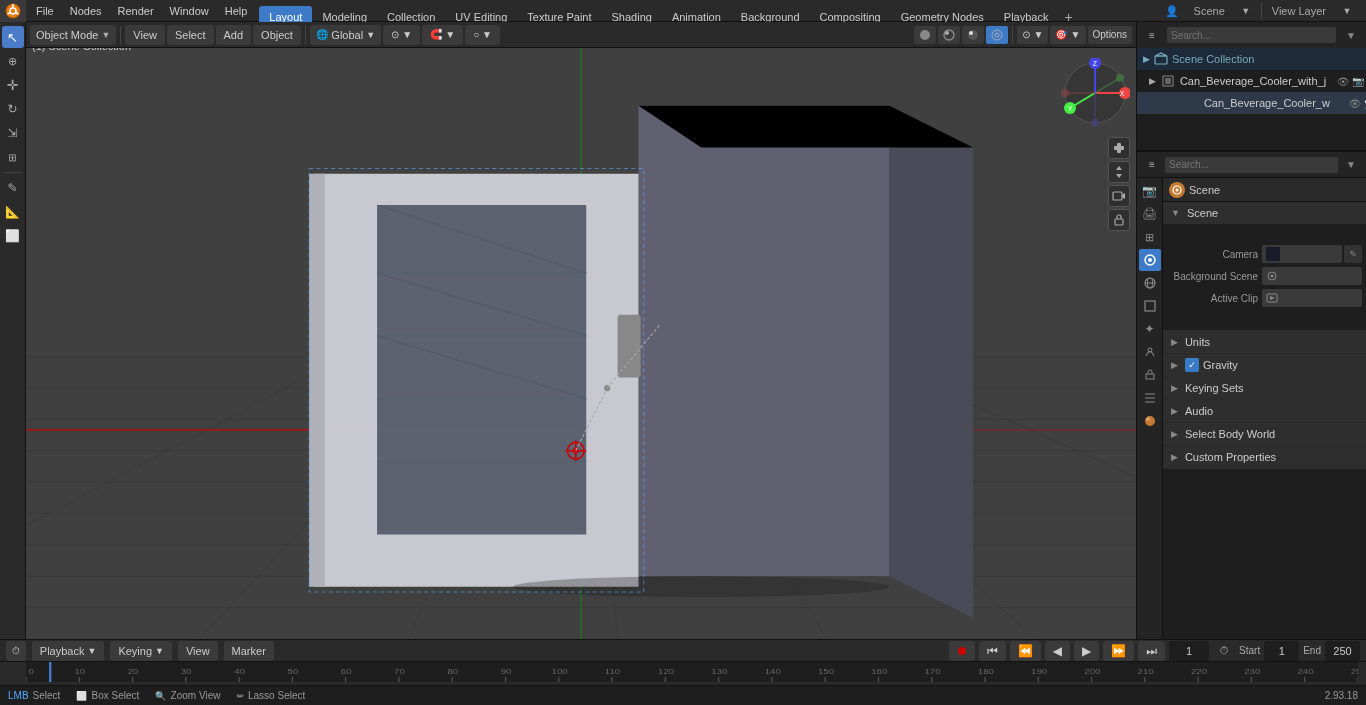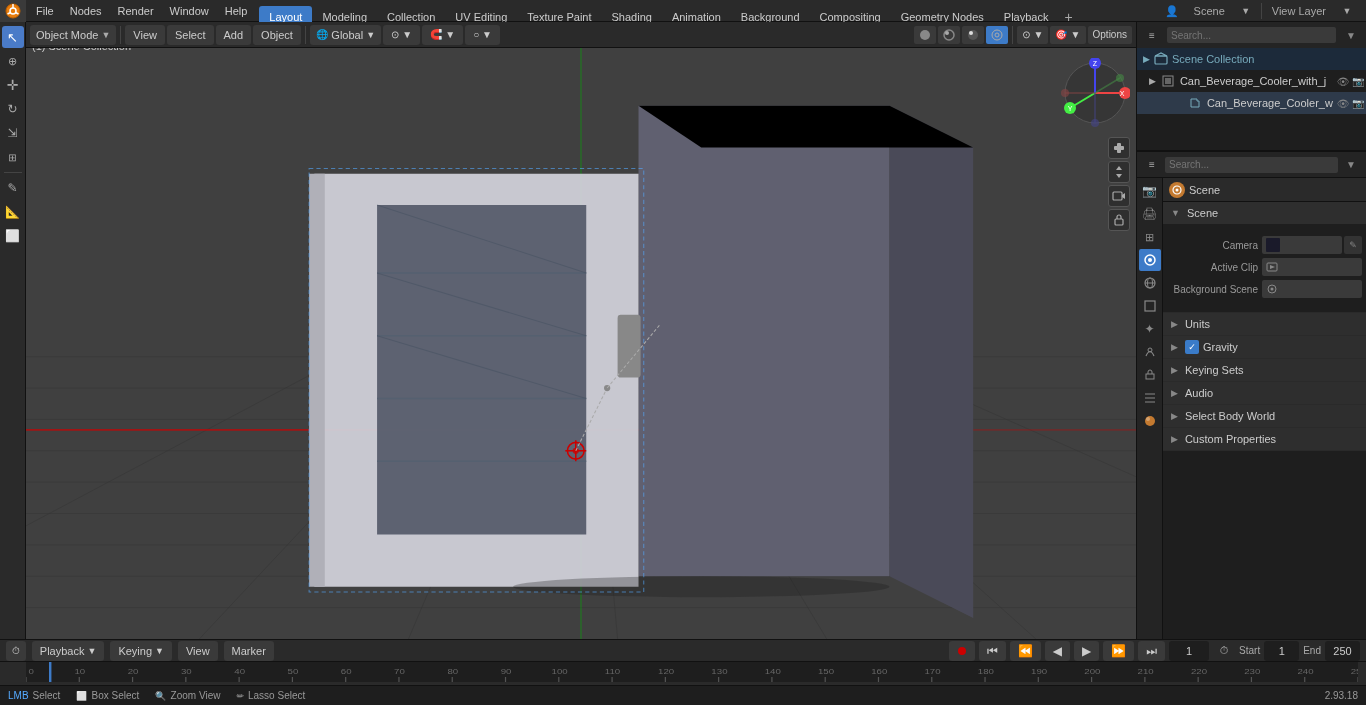--- a/index.html
+++ b/index.html
@@ -269,21 +269,21 @@
       background: #2e2e2e;
       display: flex;
       align-items: center;
       padding: 0 8px;
       gap: 4px;
       cursor: pointer;
       font-size: 11px;
       color: #ccc;
     }
     .p-body {
-      padding: 11px 4px;
+      padding: 20px 4px;
     }
     .p-row {
       display: flex;
       align-items: center;
       height: 20px;
       margin-bottom: 2px;
     }
     .p-lbl {
       font-size: 10px;
       color: #999;
@@ -758,21 +758,21 @@
           <svg width="12" height="12" viewBox="0 0 12 12" style="margin:0 3px;">
               <rect x="1" y="1" width="10" height="10" fill="none" stroke="#888" stroke-width="1"></rect>
               <rect x="3" y="3" width="6" height="6" fill="#666"></rect>
             </svg>
           <span style="font-size:11px; color:#ccc;">Can_Beverage_Cooler_with_j</span>
           <div style="margin-left:auto; display:flex; gap:2px; align-items:center;">
             <div style="width:14px; height:14px; color:#888; font-size:10px; display:flex; align-items:center; justify-content:center;">👁</div>
             <div style="width:14px; height:14px; color:#888; font-size:10px; display:flex; align-items:center; justify-content:center;">📷</div>
           </div>
         </div>
-        <div class="outliner-item" style="padding-left:39px; background:#2e3a4a;">
+        <div class="outliner-item" style="padding-left:18px; background:#2e3a4a;gap:18px;">
           <span class="expand-arrow" style="color:transparent;">▶</span>
           <svg width="12" height="12" viewBox="0 0 12 12" style="margin:0 3px;">
               <path d="M2,10 L10,10 L10,4 L8,4 L8,2 L2,2 Z" fill="none" stroke="#7ab" stroke-width="1"></path>
             </svg>
           <span style="font-size:11px; color:#ccc;">Can_Beverage_Cooler_w</span>
           <div style="margin-left:auto; display:flex; gap:2px; align-items:center;">
             <div style="width:14px; height:14px; color:#888; font-size:10px; display:flex; align-items:center; justify-content:center;">👁</div>
             <div style="width:14px; height:14px; color:#888; font-size:10px; display:flex; align-items:center; justify-content:center;">📷</div>
           </div>
         </div>
@@ -853,34 +853,34 @@
               </div>
               <div class="p-body">
                 <div class="p-row">
                   <span class="p-lbl">Camera</span>
                   <div class="p-val">
                     <div class="color-swatch" style="background:#1a1a2a; width:14px; height:14px; margin-right:4px; border-radius:1px;"></div>
                   </div>
                   <div class="p-val-icon">✎</div>
                 </div>
                 <div class="p-row">
+                  <span class="p-lbl">Background Scene</span>
+                  <div class="p-val">
+                    <svg width="12" height="12" viewBox="0 0 12 12" style="margin-right:3px;">
+                        <circle cx="6" cy="6" r="4" fill="none" stroke="#888" stroke-width="1"></circle>
+                        <circle cx="6" cy="6" r="1.5" fill="#888"></circle>
+                      </svg>
+                  </div>
+                </div>
+                <div class="p-row">
                   <span class="p-lbl">Active Clip</span>
                   <div class="p-val">
                     <svg width="12" height="12" viewBox="0 0 12 12" style="margin-right:3px;">
                         <rect x="1" y="2" width="10" height="8" fill="none" stroke="#888" stroke-width="1" rx="1"></rect>
                         <polygon points="4,4 9,6 4,8" fill="#888"></polygon>
-                      </svg>
-                  </div>
-                </div>
-                <div class="p-row">
-                  <span class="p-lbl">Background Scene</span>
-                  <div class="p-val">
-                    <svg width="12" height="12" viewBox="0 0 12 12" style="margin-right:3px;">
-                        <circle cx="6" cy="6" r="4" fill="none" stroke="#888" stroke-width="1"></circle>
-                        <circle cx="6" cy="6" r="1.5" fill="#888"></circle>
                       </svg>
                   </div>
                 </div>
               </div>
             </div>
 
             <div class="p-section">
               <div class="p-header">
                 <span class="p-expand">▶</span>
                 <span>Units</span>

